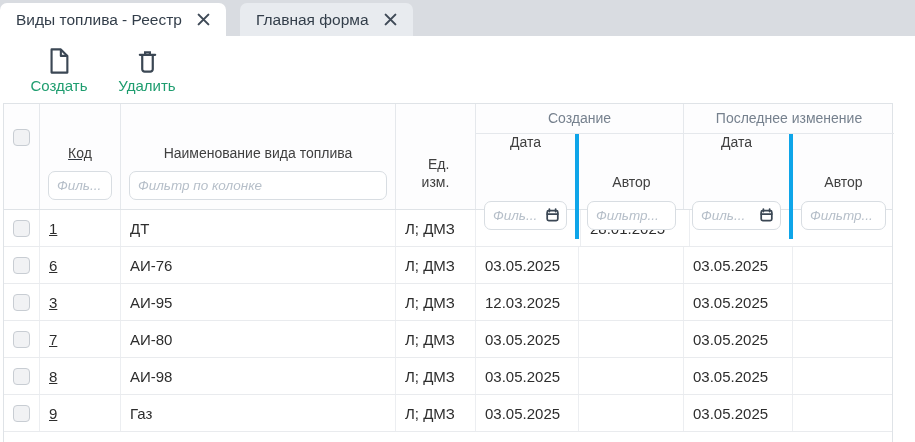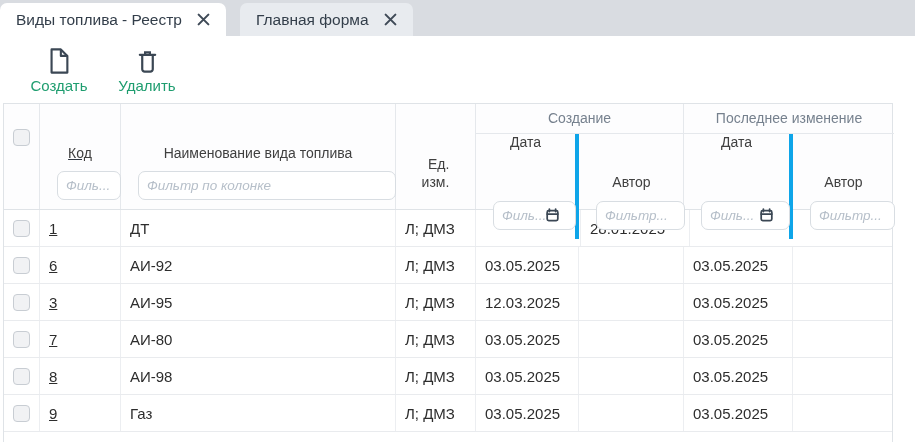--- a/index.html
+++ b/index.html
@@ -120,21 +120,20 @@
     width: 100%;
     height: 29px;
     border: 1px solid #d8dde2;
     border-radius: 7px;
     padding: 0 8px;
     font-family: inherit;
     font-size: 13.5px;
     color: #45505c;
     background: #fff;
     outline: none;
-    margin-left: 9px;
   }
   .filter::placeholder { color: #b6bfc9; font-style: italic; opacity: 1; }
   .filter.with-cal { padding-right: 24px; }
   .cal-icon {
     position: absolute;
     right: 7px;
     top: 50%;
     transform: translateY(-50%);
     color: #3b4754;
     display: flex;
@@ -322,21 +321,21 @@
       <div class="cell w-a1"></div>
       <div class="cell w-d2">28.01.2025</div>
       <div class="cell w-a2"></div>
     </div>
 
     <div class="row">
       <div class="cell cbc w-cb">
         <div class="cb"></div>
       </div>
       <div class="cell w-code">6</div>
-      <div class="cell w-name">АИ-92</div>
+      <div class="cell w-name">АИ-76</div>
       <div class="cell w-unit">Л; ДМЗ</div>
       <div class="cell w-d1">03.05.2025</div>
       <div class="cell w-a1"></div>
       <div class="cell w-d2">03.05.2025</div>
       <div class="cell w-a2"></div>
     </div>
 
     <div class="row">
       <div class="cell cbc w-cb">
         <div class="cb"></div>

